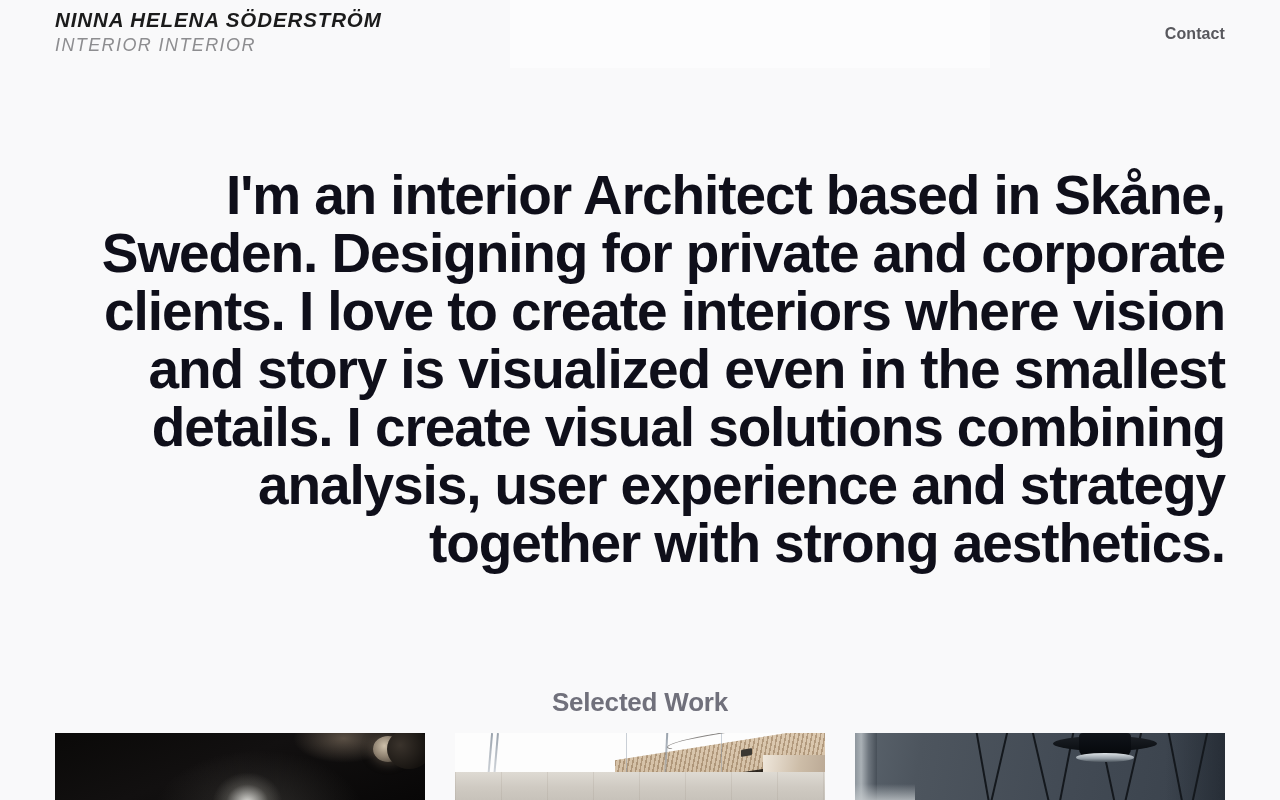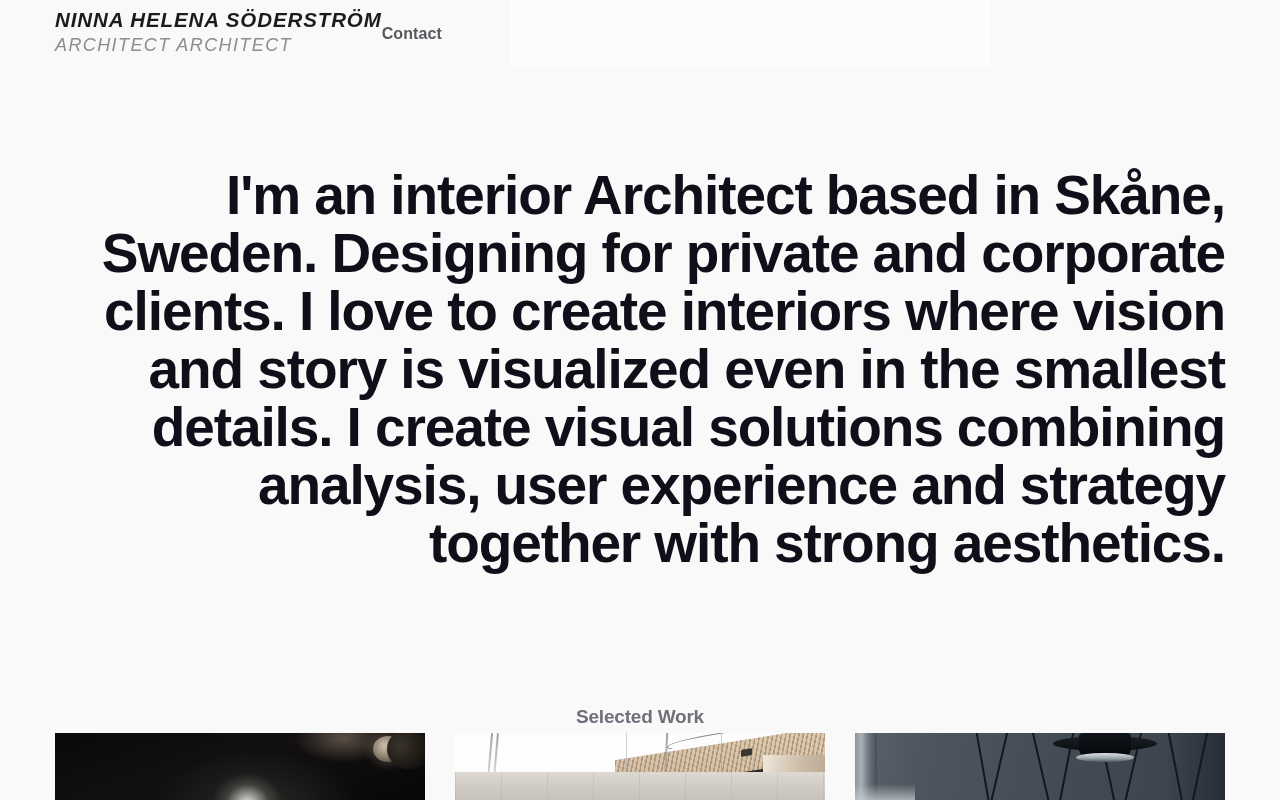--- a/index.html
+++ b/index.html
@@ -11,21 +11,21 @@
     background:#f9f9fa;
     font-family:"Liberation Sans", sans-serif;
     -webkit-font-smoothing:antialiased;
   }
 
   .page { position:relative; width:1280px; height:800px; background:#f9f9fa; }
 
   
   .header {
     position:absolute; top:0; left:0; width:1280px; height:68px;
-    display:flex; align-items:flex-start; justify-content:flex-start;
+    display:flex; align-items:flex-start; justify-content:space-between;
     padding:6px 55px 0 55px;
     z-index:5;
   }
   .header-panel {
     position:absolute; top:0; left:510px; width:480px; height:68px;
     background:#fcfcfd; z-index:1;
   }
 
   .brand { position:relative; z-index:3; line-height:1; padding-top:4px; }
   .brand-name {
@@ -57,23 +57,23 @@
     line-height:58px;
     font-weight:800;
     letter-spacing:-1.1px;
     color:#0f0f1a;
     word-spacing:0px;
     text-align:right;
   }
 
   
   .section-label {
-    position:absolute; top:706px; left:0; width:1280px;
+    position:absolute; top:687px; left:0; width:1280px;
     text-align:center;
-    font-size:19px; font-weight:700; letter-spacing:-0.2px;
+    font-size:26px; font-weight:700; letter-spacing:-0.2px;
     color:#70707b;
   }
 
   
   .work-grid {
     position:absolute; top:733px; left:55px;
     width:1170px; height:67px;
     display:flex; gap:30px;
   }
   .work-card {
@@ -204,21 +204,21 @@
 <body>
 
 <div class="page">
 
   <div class="header-panel"></div>
 
   <div class="header">
 
     <div class="brand">
       <span class="brand-name">NINNA HELENA SÖDERSTRÖM</span>
-      <span class="brand-role">ARCHITECT ARCHITECT</span>
+      <span class="brand-role">INTERIOR INTERIOR</span>
     </div>
 
     <nav class="nav">
       <a class="nav-link" href="#">Contact</a>
     </nav>
 
   </div>
 
   <div class="hero">
     <h1 class="hero-heading">I'm an interior Architect based in Skåne, Sweden. Designing for private and corporate clients. I love to create interiors where vision and story is visualized even in the smallest details. I create visual solutions combining analysis, user experience and strategy together with strong aesthetics.</h1>

